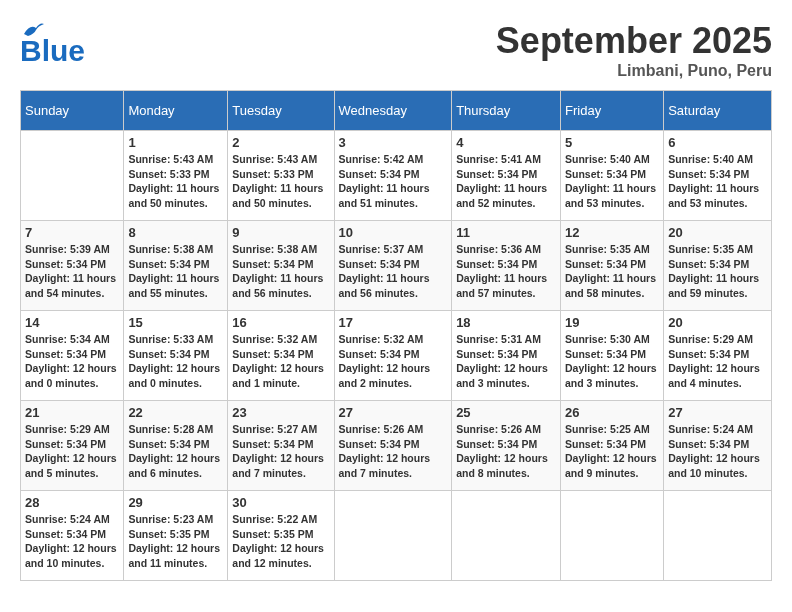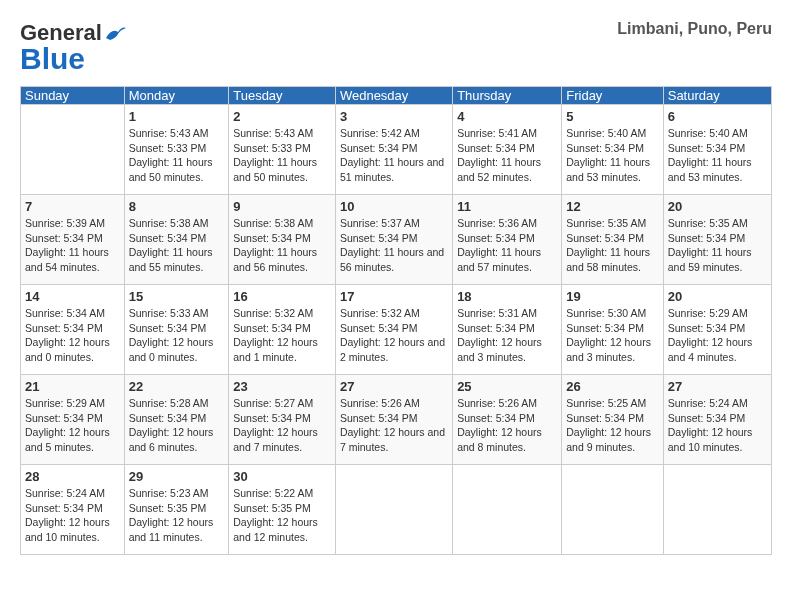--- a/index.html
+++ b/index.html
@@ -35,21 +35,21 @@
       font-weight: bold;
     }
     table {
       width: 100%;
       border-collapse: collapse;
       font-size: 11px;
     }
     thead tr th {
       background-color: #2a6db5;
       color: #fff;
-      padding: 1px 4px;
+      padding: 12px 4px;
       text-align: left;
       font-size: 13px;
       font-weight: normal;
       border: 1px solid #ccc;
     }
     tbody tr td {
       border: 1px solid #ccc;
       vertical-align: top;
       padding: 4px;
       min-height: 80px;
@@ -59,46 +59,47 @@
       font-size: 13px;
       font-weight: bold;
       color: #333;
       display: block;
       margin-bottom: 2px;
     }
     .day-info {
       font-size: 10.5px;
       color: #333;
       line-height: 1.4;
+      font-weight: bold;
     }
     tbody tr:nth-child(even) td {
       background-color: #f9f9f9;
     }
     tbody tr td.empty {
       background: #fff;
     }
     .logo-wrapper {
       display: flex;
       align-items: center;
     }
   </style>
 </head>
 <body>
 
 <div class="header">
   <div class="logo">
     <div class="logo-wrapper">
-      <span style="font-size:22px; font-weight:bold; color:#333;">General</span>
       <svg width="22" height="18" viewBox="0 0 22 18" style="margin-left:2px;">
         <path d="M2,14 Q8,4 14,8 Q18,2 22,4 Q16,6 14,10 Q12,14 6,16 Z" fill="#1a6bbf"></path>
       </svg>
     </div>
     <span style="font-size:30px; font-weight:bold; color:#1a6bbf; margin-top:-4px;">Blue</span>
   </div>
   <div class="title-block">
+    <div class="month-title">September 2025</div>
     <div class="location">Limbani, Puno, Peru</div>
   </div>
 </div>
 
 <table>
   <thead>
     <tr>
     <th>Sunday</th>
         <th>Monday</th>
         <th>Tuesday</th>

